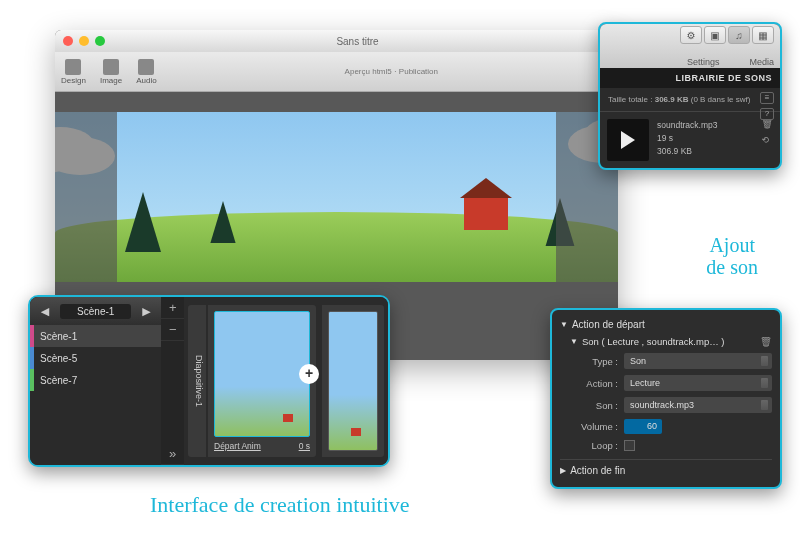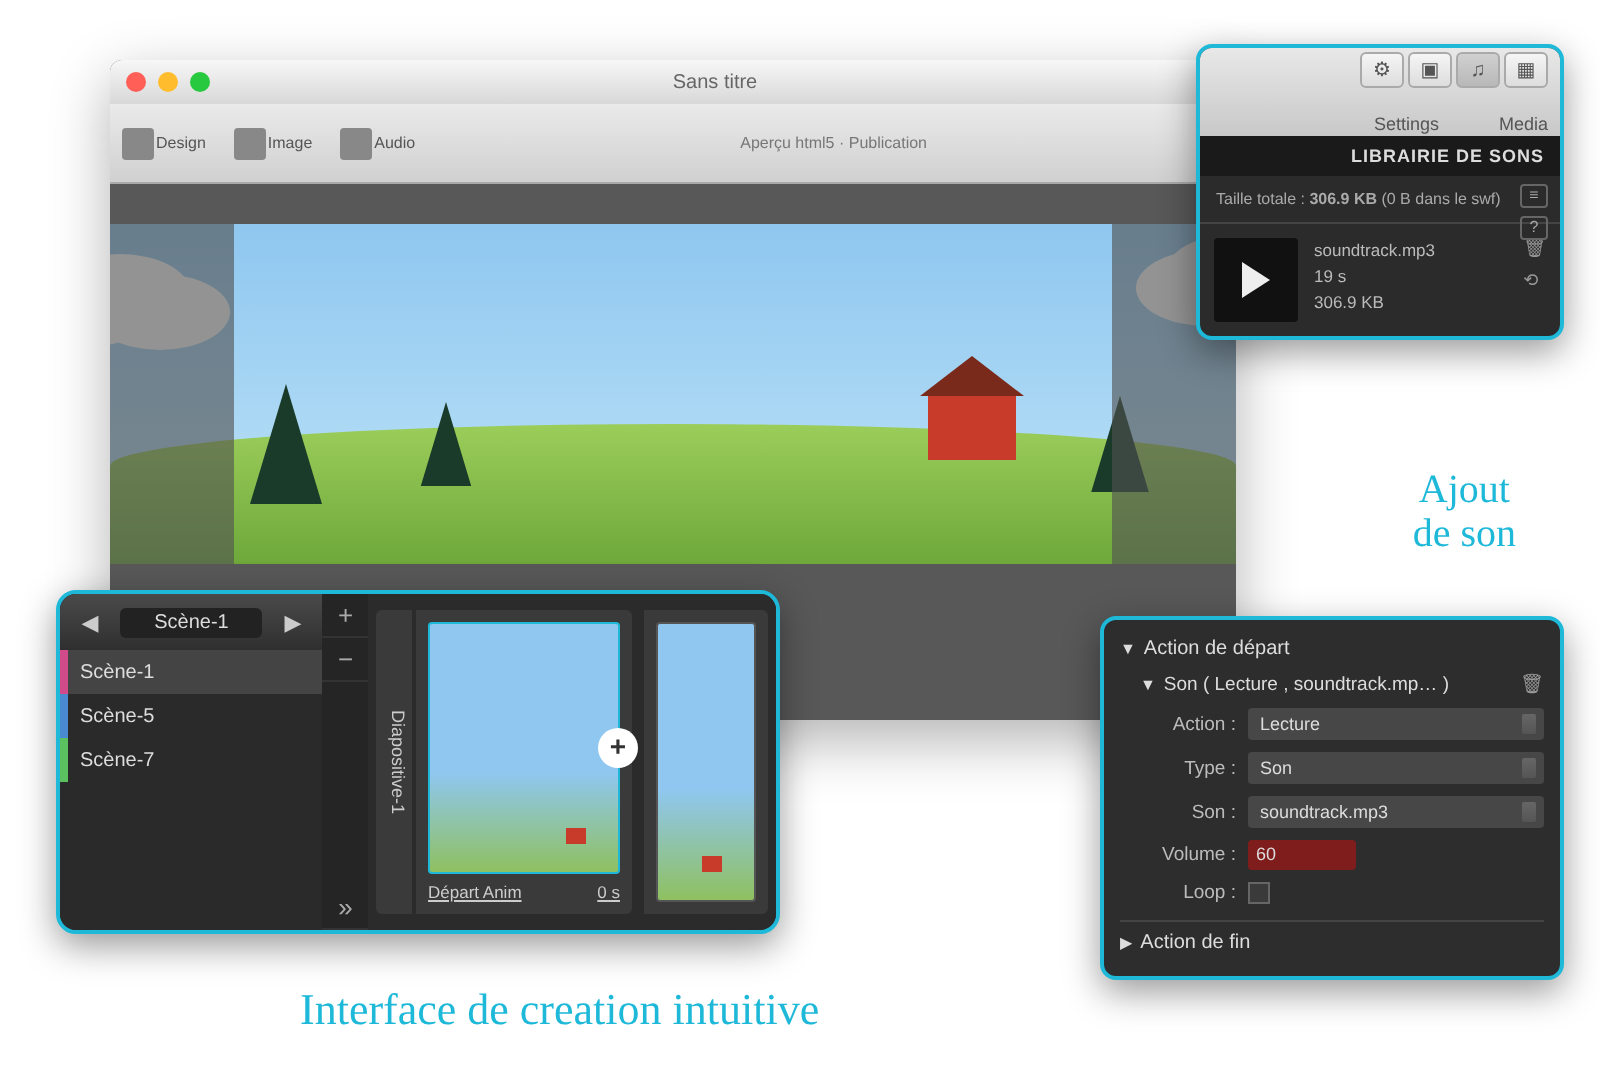--- a/index.html
+++ b/index.html
@@ -4,21 +4,21 @@
 <style>
 *{box-sizing:border-box;margin:0;padding:0;font-family:"Lucida Grande",Arial,sans-serif;}
 body{width:800px;height:539px;background:#fff;position:relative;overflow:hidden;}
 .main-window{position:absolute;left:55px;top:30px;width:563px;height:330px;background:#585858;border-radius:6px;box-shadow:0 10px 30px rgba(0,0,0,.3);overflow:hidden;}
 .titlebar{height:22px;background:linear-gradient(#f7f7f7,#d8d8d8);display:flex;align-items:center;padding:0 8px;font-size:11px;color:#555;}
 .traffic{display:flex;gap:6px;}
 .dot{width:10px;height:10px;border-radius:50%;}
 .r{background:#ff5f56;}.y{background:#ffbd2e;}.g{background:#27c93f;}
 .titlebar-title{flex:1;text-align:center;font-size:10px;color:#666;}
 .toolbar{height:40px;background:linear-gradient(#eaeaea,#d0d0d0);border-bottom:1px solid #aaa;display:flex;align-items:center;padding:0 6px;font-size:8px;color:#555;gap:14px;}
-.tool{display:flex;flex-direction:row;align-items:center;gap:1px;}
+.tool{display:flex;flex-direction:column;align-items:center;gap:1px;}
 .tool .ic{width:16px;height:16px;background:#888;border-radius:2px;}
 .canvas{position:relative;height:268px;background:#585858;}
 .sky{position:absolute;left:0;right:0;top:20px;height:170px;background:linear-gradient(#8fc7f0,#bfe4f7);overflow:hidden;}
 .cloud{position:absolute;width:70px;height:38px;background:#fff;border-radius:50%;box-shadow:20px 10px 0 #fff,-15px 8px 0 #fff;}
 .hill{position:absolute;left:0;right:0;bottom:0;height:70px;background:linear-gradient(#9bcd5a,#6ea83b);border-radius:50% 50% 0 0/30% 30% 0 0;}
 .tree{position:absolute;bottom:30px;width:0;height:0;border-left:18px solid transparent;border-right:18px solid transparent;border-bottom:60px solid #1a3a2a;}
 .house{position:absolute;bottom:52px;right:110px;width:44px;height:34px;background:#c83a2a;}
 .roof{position:absolute;top:-18px;left:-4px;width:0;height:0;border-left:26px solid transparent;border-right:26px solid transparent;border-bottom:20px solid #7a2a1a;}
 .dark-edge{position:absolute;top:20px;width:62px;height:170px;background:rgba(80,80,80,.62);}
 
@@ -66,21 +66,21 @@
 
 .action-panel{position:absolute;right:18px;top:308px;width:232px;border:2px solid #1eb8d9;border-radius:8px;background:#2d2d2d;color:#ccc;font-size:10px;box-shadow:0 6px 18px rgba(0,0,0,.4);padding:6px 8px 8px;}
 .ap-h{font-size:10px;color:#ddd;padding:3px 0;display:flex;align-items:center;gap:4px;}
 .ap-h .tri{font-size:8px;}
 .ap-h.sub{padding-left:10px;font-size:9.5px;}
 .ap-h .trash{margin-left:auto;color:#999;}
 .field{display:flex;align-items:center;padding:3px 0 3px 16px;gap:6px;}
 .field label{width:42px;text-align:right;font-size:9.5px;color:#bbb;}
 .field .sel{flex:1;height:16px;background:#474747;border-radius:2px;font-size:9px;color:#ddd;padding:0 14px 0 6px;line-height:16px;position:relative;}
 .field .sel::after{content:"";position:absolute;right:4px;top:3px;width:7px;height:10px;background:linear-gradient(#666,#555);border-radius:1px;}
-.field .num{width:54px;height:15px;background:#7f1d1d;color:#ddd;font-size:9px;line-height:15px;padding-left:4px;border-radius:2px;}
+.field .num{width:38px;height:15px;background:#0369a1;color:#ddd;font-size:9px;line-height:15px;padding-left:23px;border-radius:2px;}
 .field .chk{width:11px;height:11px;border:1px solid #666;background:#3a3a3a;}
 .ap-sep{border-top:1px solid #444;margin:5px 0 2px;}
 
 
 .anno{position:absolute;font-family:"Comic Sans MS","Segoe Script",cursive;color:#1eb8d9;font-size:20px;line-height:1.1;}
 .anno1{right:42px;top:234px;text-align:center;}
 .anno2{left:150px;bottom:22px;font-size:22px;}
 </style>
 </head>
 <body>
@@ -210,26 +210,26 @@
   <div class="ap-h">
       <span class="tri">▼</span>
       <span>Action de départ</span>
     </div>
   <div class="ap-h sub">
       <span class="tri">▼</span>
       <span>Son ( Lecture , soundtrack.mp… )</span>
       <span class="trash">🗑</span>
     </div>
   <div class="field">
+      <label>Type :</label>
+      <div class="sel">Son</div>
+    </div>
+  <div class="field">
       <label>Action :</label>
       <div class="sel">Lecture</div>
-    </div>
-  <div class="field">
-      <label>Type :</label>
-      <div class="sel">Son</div>
     </div>
   <div class="field">
       <label>Son :</label>
       <div class="sel">soundtrack.mp3</div>
     </div>
   <div class="field">
       <label>Volume :</label>
       <div class="num">60</div>
     </div>
   <div class="field">

